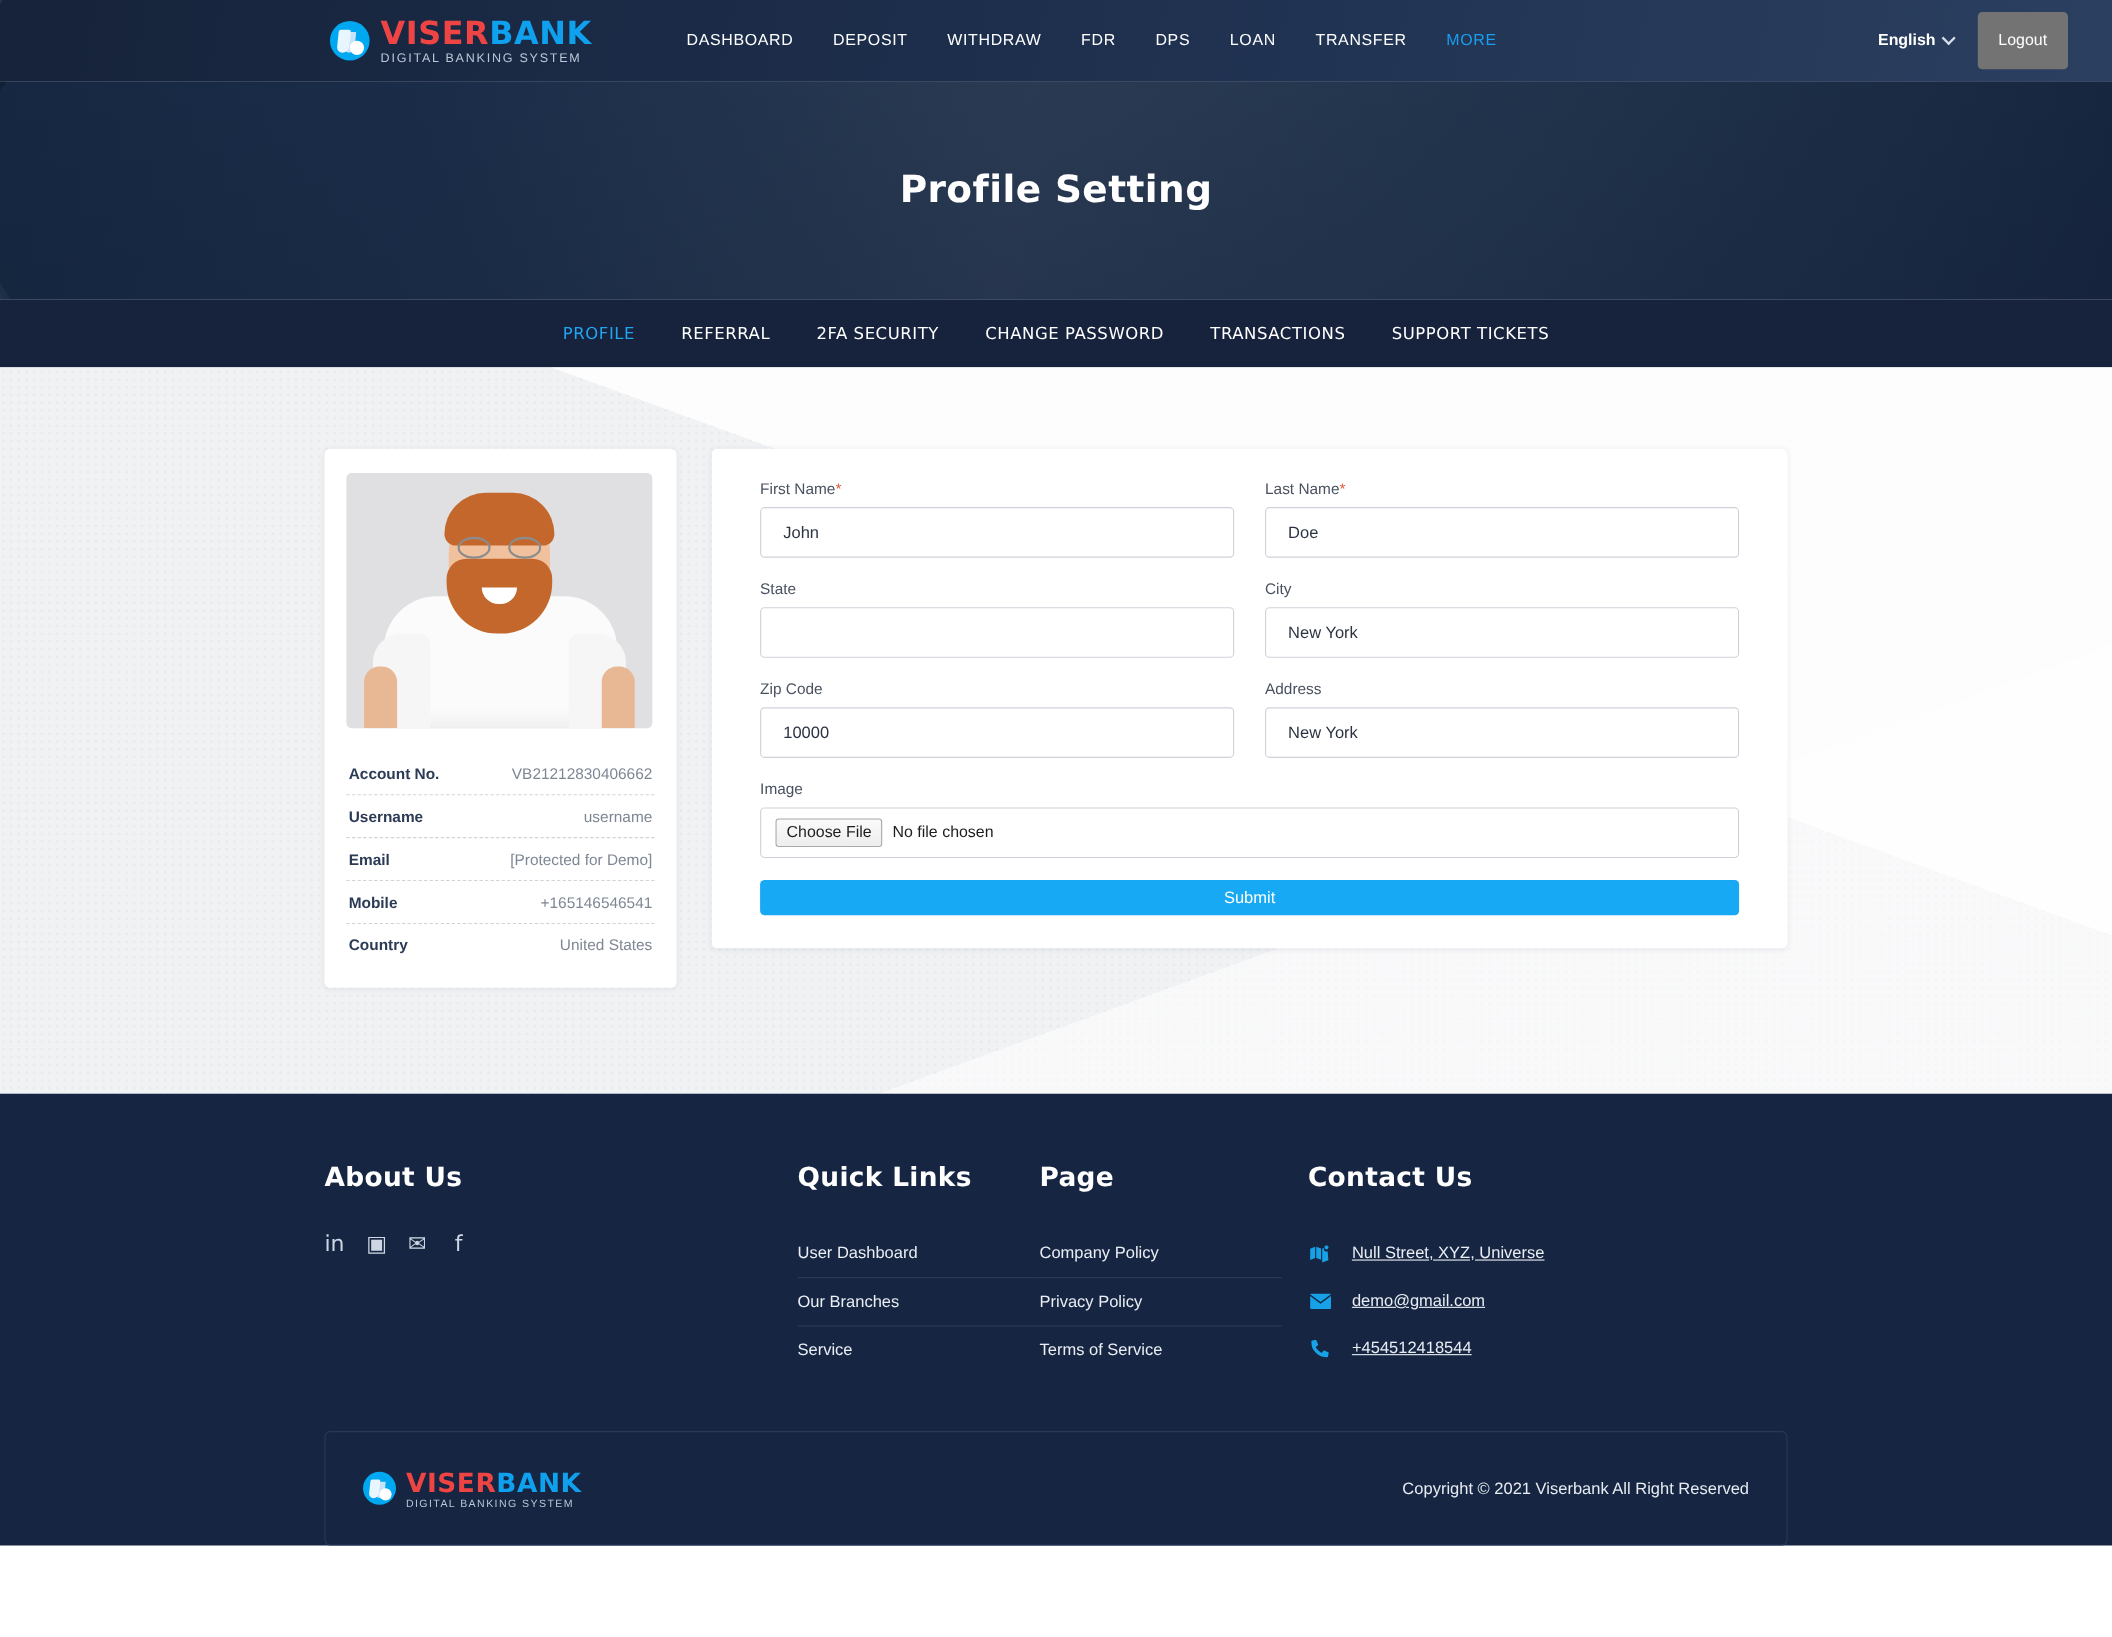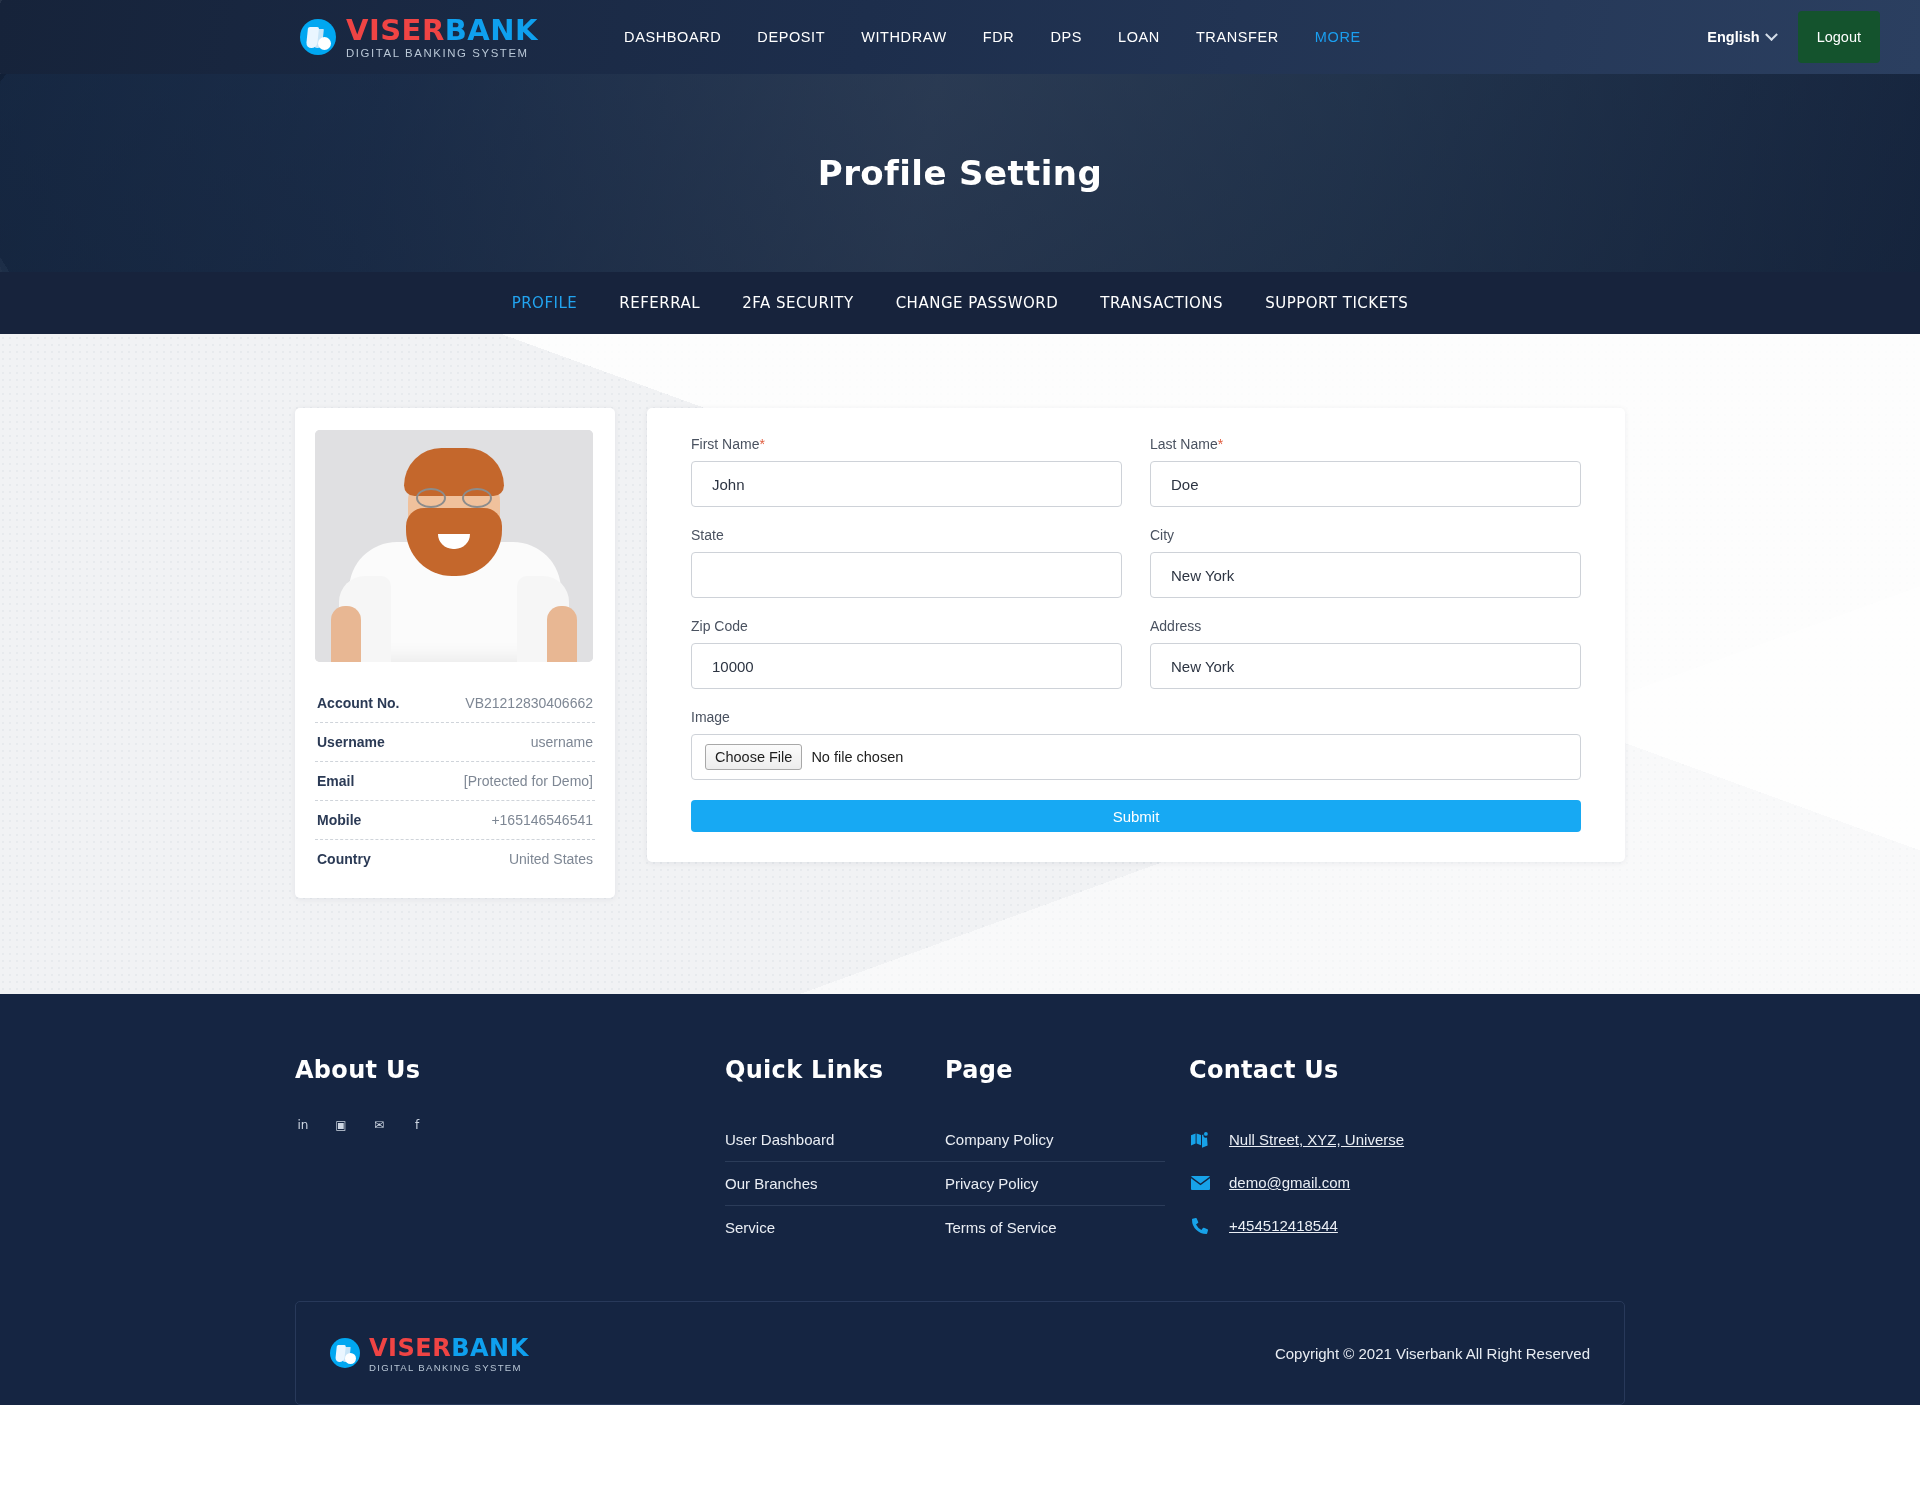--- a/index.html
+++ b/index.html
@@ -85,21 +85,21 @@
   .lang-select {
     display: flex; align-items: center; gap: 7px;
     color: #ffffff; font-size: 14.5px; font-weight: 600; cursor: pointer;
   }
   .caret {
     width: 9px; height: 9px;
     border-right: 2px solid #d4dde8; border-bottom: 2px solid #d4dde8;
     transform: rotate(45deg) translate(-2px,-2px);
   }
   .logout-btn {
-    background: #14532d; color: #fff; border: none;
+    background: #737373; color: #fff; border: none;
     font-size: 14.5px; padding: 18px 19px; border-radius: 4px;
     cursor: pointer; font-family: inherit;
   }
 
   
   .hero {
     position: relative;
     height: 198px;
     overflow: hidden;
     background: #2a3c57;
@@ -312,21 +312,21 @@
   .fcol-contact { flex: 1; padding-left: 24px; }
 
   .footer-h {
     font-size: 24px; font-weight: 700; letter-spacing: .3px;
     margin-bottom: 34px;
     font-family: "DejaVu Sans", sans-serif;
   }
   .about-text { font-size: 15px; line-height: 2.05; color: #e7ebf1; }
   .social-row { display: flex; gap: 22px; margin-top: 28px; }
   .social-row span {
-    color: #cdd6e2; font-size: 12px; cursor: pointer;
+    color: #cdd6e2; font-size: 20px; cursor: pointer;
     display: inline-block; width: 16px; text-align: center;
     font-family: "DejaVu Sans", sans-serif;
   }
 
   .flink-list { list-style: none; }
   .flink-list li { border-bottom: 1px solid #2b3c59; }
   .flink-list li:last-child { border-bottom: none; }
   .flink-list a {
     display: block; padding: 13px 0;
     color: #eaeef4; text-decoration: none; font-size: 15px;

